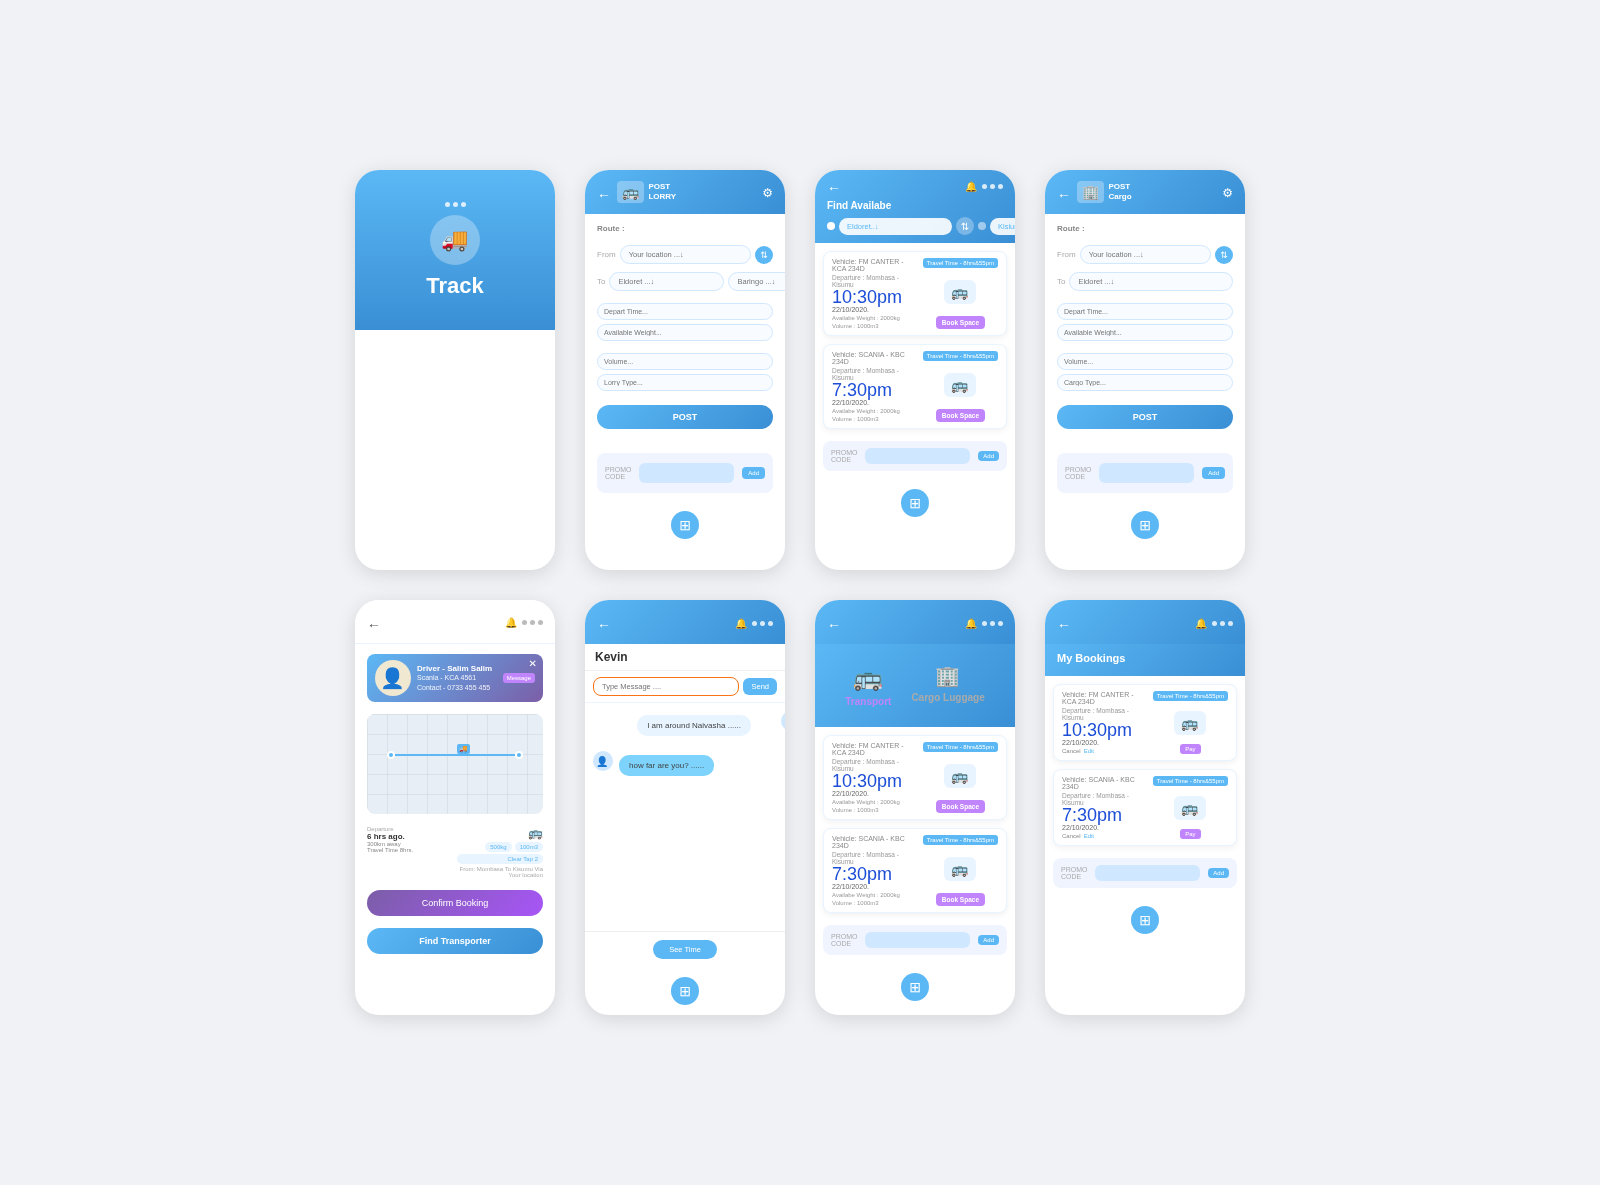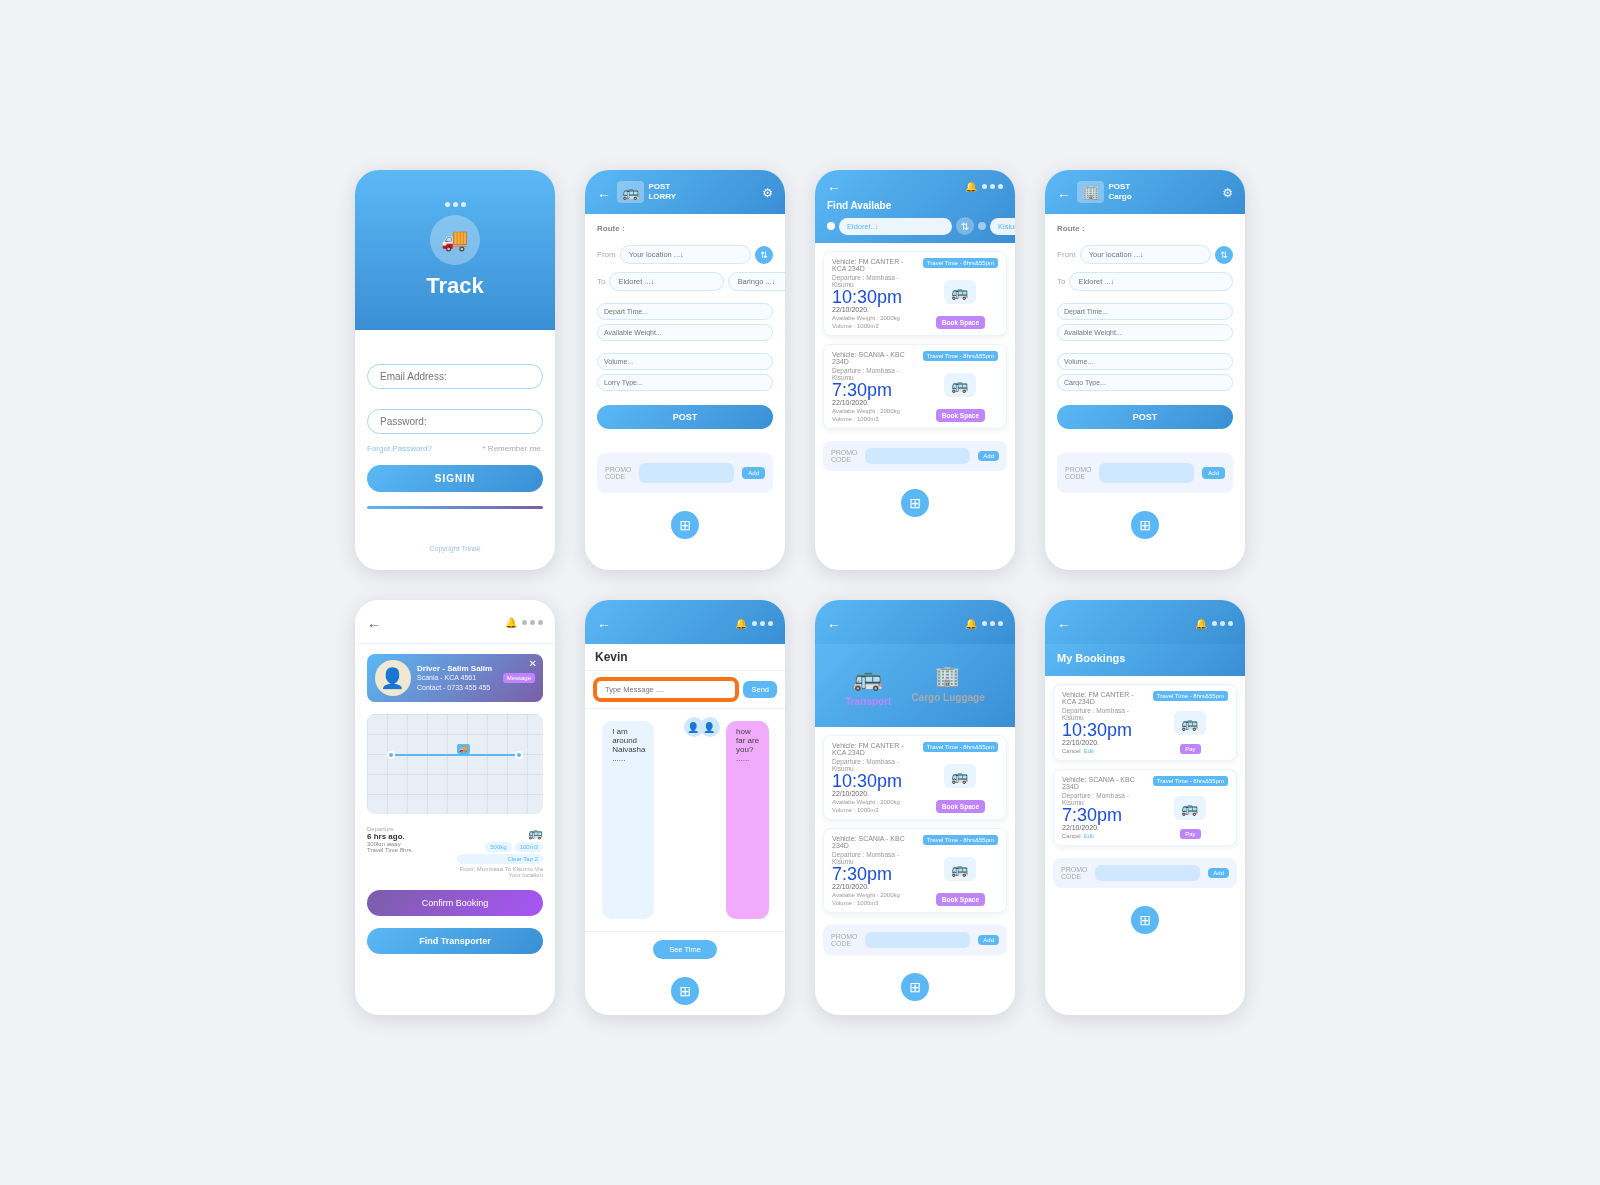--- a/index.html
+++ b/index.html
@@ -339,21 +339,21 @@
     }
     .chat-input-row {
       display: flex;
       gap: 4px;
       align-items: center;
       padding: 6px 8px;
       border-bottom: 1px solid #e8f4ff;
     }
     .chat-input {
       flex: 1;
-      border: 4px solid #f97316;
+      border: 1px solid #f97316;
       border-radius: 8px;
       padding: 4px 8px;
       font-size: 7.5px;
       color: #aaa;
       outline: none;
     }
     .send-btn {
       background: #5bb8f5;
       color: white;
       border: none;
@@ -476,34 +476,20 @@
 
   <div class="phone">
     <div class="phone-header gradient-full">
       <div class="dots">
         <div class="dot"></div>
           <div class="dot"></div>
           <div class="dot"></div>
       </div>
       <div class="track-icon">🚚</div>
       <div class="track-title">Track</div>
-    </div>
-    <div class="phone-content">
-      <div style="height:16px"></div>
-      <input class="input-field" type="text" placeholder="Email Address:" style="">
-      <div style="height:4px"></div>
-      <input class="input-field" type="password" placeholder="Password:" style="">
-      <div class="forgot-row">
-        <span style="color:#8bc4e8; cursor:pointer;">Forgot Password?</span>
-        <span style="color:#aaa;">* Remember me.</span>
-      </div>
-      <button class="signin-btn">SIGNIN</button>
-      <div class="blue-line"></div>
-      <div class="spacer"></div>
-      <div class="copyright">Copyright Trinak</div>
     </div>
   </div>
 
   <div class="phone">
     <div class="phone-header">
       <div class="header-left">
         <span class="back-arrow">←</span>
         <div class="vehicle-icon-group">
           <div class="icon-box">🚌</div>
           <div class="vehicle-text">
@@ -735,28 +721,28 @@
             <div class="dot"></div>
             <div class="dot"></div>
           </div>
       </div>
     </div>
     <div style="padding:6px 10px; font-size:12px; font-weight:700; color:#333; border-bottom:1px solid #eee;">Kevin</div>
     <div class="chat-input-row">
       <input class="chat-input" placeholder="Type Message ...." style="">
       <button class="send-btn">Send</button>
     </div>
-    <div style="flex:1; padding:8px; display:flex; flex-direction:row; gap:20px;">
+    <div style="flex:1; padding:8px; display:flex; flex-direction:column; gap:11px;">
       <div style="display:flex; justify-content:flex-end; position:relative; padding-right:26px;">
         <div class="chat-bubble">I am around Naivasha ......</div>
         <div class="chat-avatar">👤</div>
       </div>
       <div style="display:flex; justify-content:flex-start; position:relative; padding-left:26px;">
         <div style="position:absolute; left:0; top:0; width:20px; height:20px; background:#d0e8ff; border-radius:50%; display:flex; align-items:center; justify-content:center; font-size:10px;">👤</div>
-        <div class="chat-bubble" style="background:#f0abfc;">how far are you? ......</div>
+        <div class="chat-bubble" style="background:#7dd3fc;">how far are you? ......</div>
       </div>
     </div>
     <div style="padding:8px; border-top:1px solid #eee;">
       <button class="see-more-btn">See Time</button>
     </div>
     <div style="display:flex; justify-content:center; padding:4px;">
       <button class="float-btn">⊞</button>
     </div>
   </div>
 

